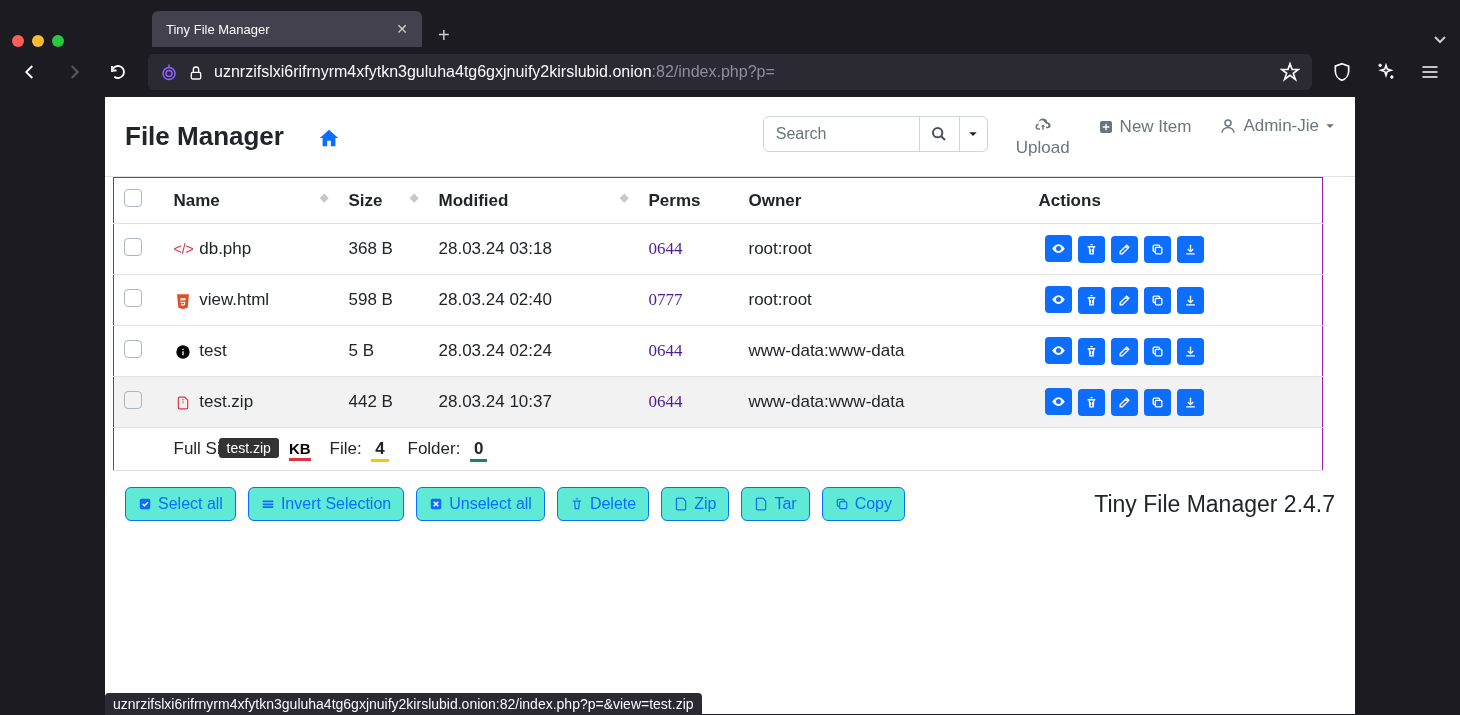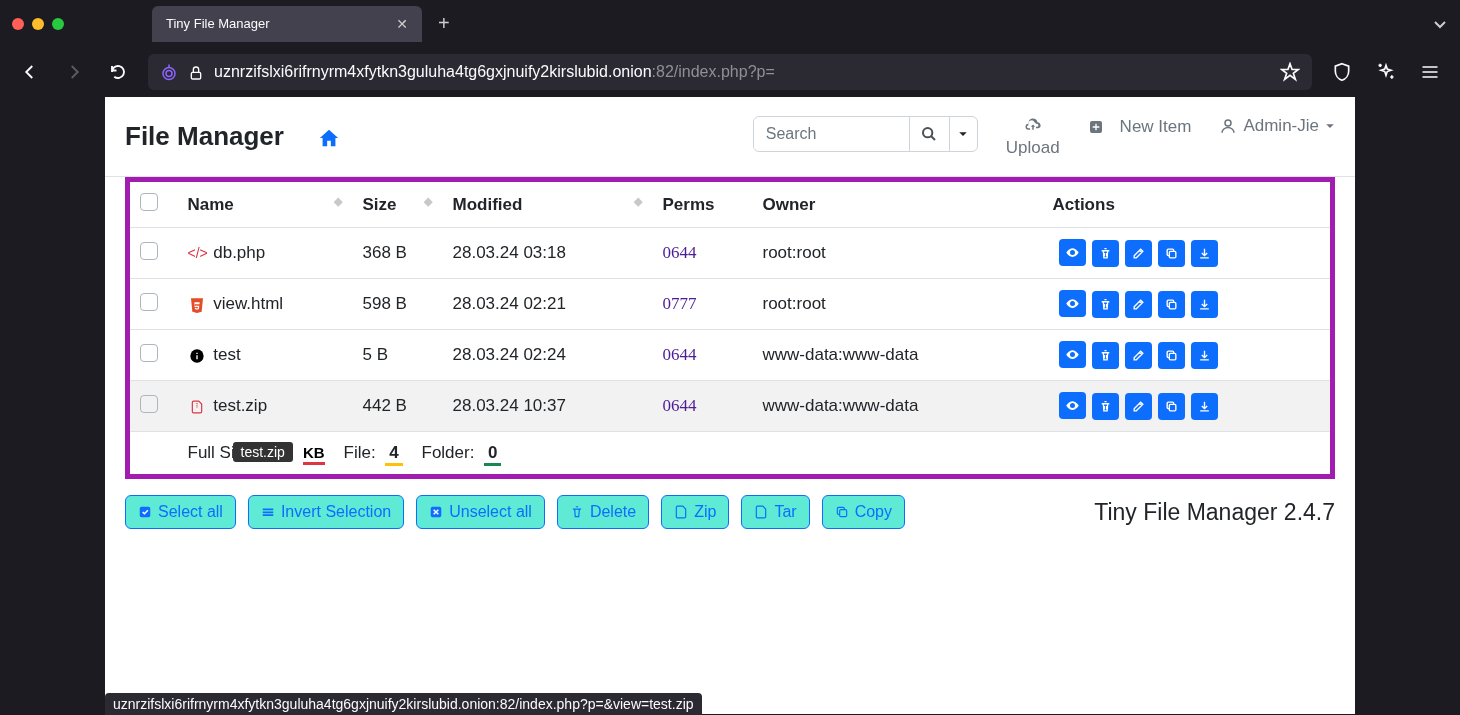--- a/index.html
+++ b/index.html
@@ -9,21 +9,21 @@
   background: #1c1b22;
   font-family: -apple-system, BlinkMacSystemFont, "Segoe UI", Arial, sans-serif;
   overflow: hidden;
 }
 
 
 .browser-chrome { background: #1c1b22; }
 .tab-bar {
   height: 47px;
   display: flex;
-  align-items: center;
+  align-items: flex-end;
   padding: 0 12px;
   gap: 8px;
 }
 .traffic-lights { display: flex; gap: 8px; margin-right: 80px; }
 .traffic-light { width: 12px; height: 12px; border-radius: 50%; }
 .tl-close { background: #ff5f56; }
 .tl-min { background: #ffbd2e; }
 .tl-max { background: #27c93f; }
 .tab {
   background: #42414d;
@@ -128,37 +128,37 @@
 
 .nav-action {
   display: flex;
   flex-direction: column;
   align-items: center;
   color: #6c757d;
   font-size: 17px;
   cursor: pointer;
   gap: 2px;
 }
-.nav-action-row { display: flex; align-items: center; gap: 16px; justify-content: space-between; }
+.nav-action-row { display: flex; align-items: center; gap: 6px; justify-content: space-between; }
 .nav-user {
   display: flex;
   align-items: center;
   gap: 6px;
   color: #6c757d;
   font-size: 17px;
   cursor: pointer;
 }
 
 
 .file-table {
   width: calc(100% - 40px);
-  margin: 0 20px;
+  margin: 0 8px;
   border-collapse: collapse;
   font-size: 17px;
-  border: 5px solid #a21caf;
+  border: 1px solid #a21caf;
 }
 .file-table th, .file-table td {
   padding: 11px 10px;
   text-align: left;
   border-bottom: 1px solid #dee2e6;
 }
 .file-table th { font-weight: 700; }
 .sort-icon { color: #c8c8c8; font-size: 11px; float: right; }
 .chk {
   width: 18px;
@@ -428,21 +428,21 @@
                 <path d="M12 3v12M7 11l5 5 5-5M4 20h16"></path>
               </svg>
             </span></td>
         </tr>
         <tr>
     <td><span class="chk"></span></td>
     <td><span class="file-icon html"><svg width="16" height="16" viewBox="0 0 24 24" fill="currentColor">
                 <path d="M3 2l2 20 7 2 7-2 2-20zM8 8h8l-.3 3H8.5l.2 2h6.7l-.5 5-3 1-3-1-.2-2h1.8l.1 1 1.3.4 1.3-.4.2-2H8.4z"></path>
               </svg></span> <span class="file-name">view.html</span></td>
     <td>598 B</td>
-    <td>28.03.24 02:21</td>
+    <td>28.03.24 02:40</td>
     <td><span class="perms-link">0777</span></td>
     <td>root:root</td>
     <td class="actions-cell"><span class="action-btn">
               <svg width="15" height="15" viewBox="0 0 24 24" fill="currentColor">
                 <path d="M12 5C6 5 2 12 2 12s4 7 10 7 10-7 10-7-4-7-10-7zm0 11a4 4 0 1 1 0-8 4 4 0 0 1 0 8z"></path>
               </svg>
             </span><span class="action-btn">
               <svg width="13" height="13" viewBox="0 0 24 24" fill="none" stroke="currentColor" stroke-width="2.5">
                 <path d="M5 7h14M10 3h4M8 7l1 13h6l1-13M10 11v6M14 11v6"></path>
               </svg>

